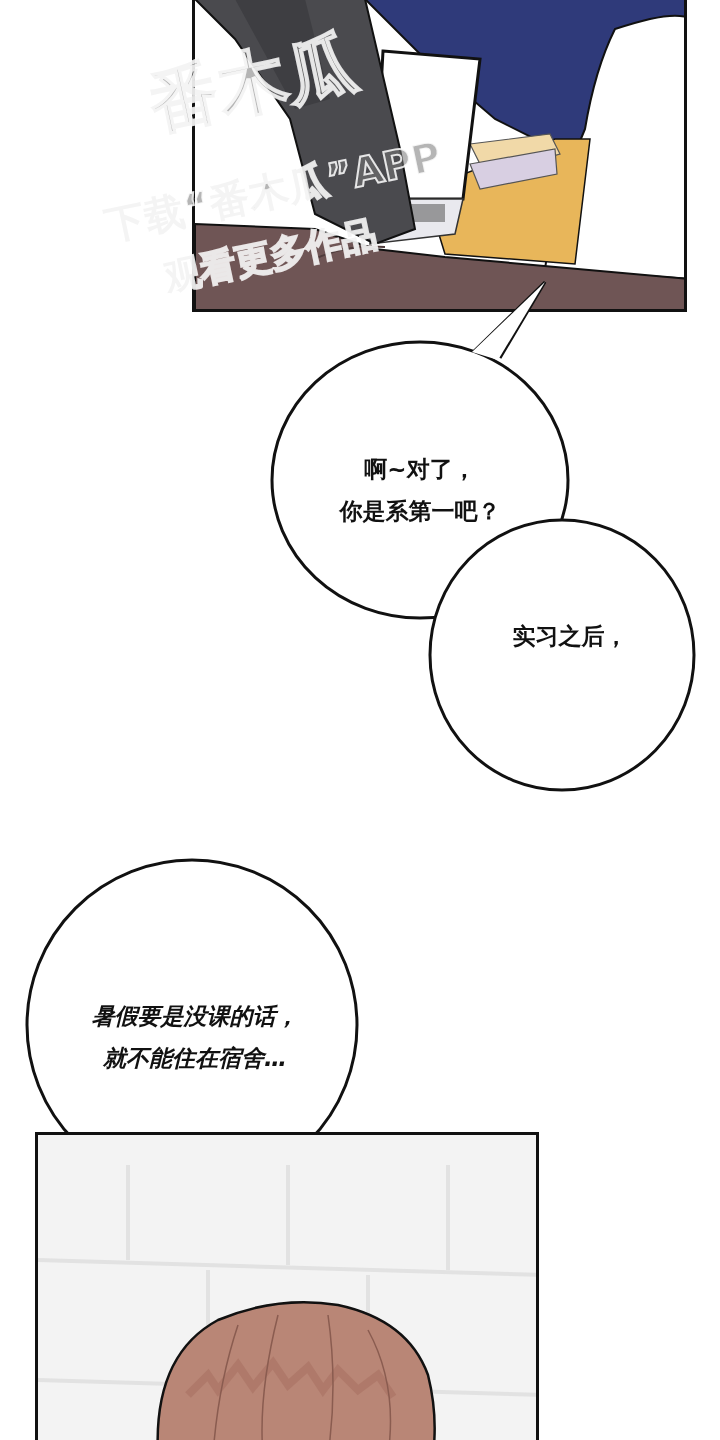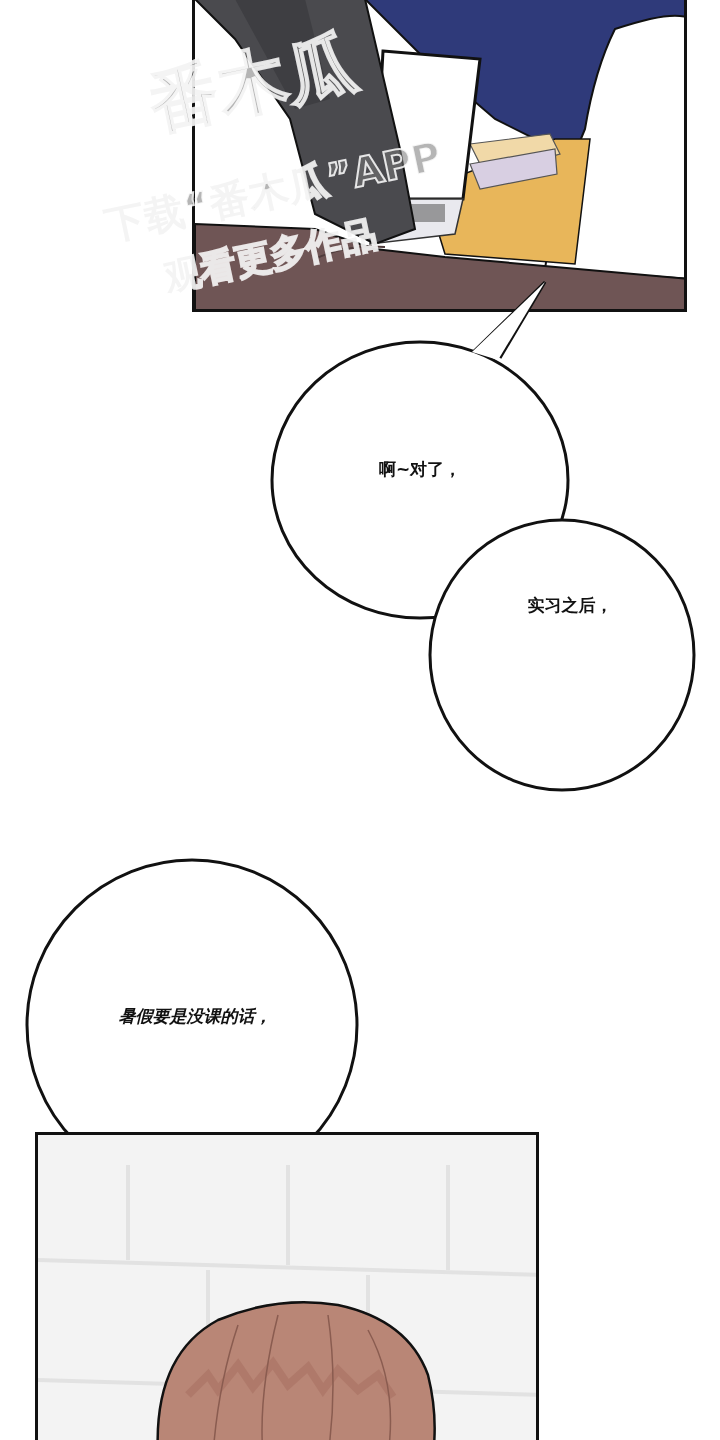--- a/index.html
+++ b/index.html
@@ -7,21 +7,21 @@
     width: 720px; height: 1440px; position: relative; overflow: hidden;
     background: #ffffff;
     font-family: "DejaVu Sans", "Liberation Sans", sans-serif;
   }
   .panel { position: absolute; overflow: hidden; box-sizing: border-box; border: 3px solid #111; }
   #panel-top { left: 192px; top: -4px; width: 495px; height: 316px; background: #6f5555; }
   #panel-bottom { left: 35px; top: 1132px; width: 504px; height: 320px; background: #f3f3f3; border-bottom: none; }
   .abs { position: absolute; }
   .bubble-text {
     position: absolute; text-align: center; color: #111; font-weight: bold;
-    font-size: 17px; line-height: 38px; white-space: nowrap;
+    font-size: 23px; line-height: 38px; white-space: nowrap;
   }
   .watermark {
     position: absolute; color: rgba(120,120,120,0.55); font-weight: bold;
     transform: rotate(-12deg); transform-origin: left top; white-space: nowrap;
     -webkit-text-stroke: 2px rgba(255,255,255,0.85);
   }
 </style>
 </head>
 <body>
 
@@ -87,19 +87,21 @@
       <path d="M200 190 Q180 250 175 320"></path>
       <path d="M240 180 Q220 260 225 320"></path>
       <path d="M290 180 Q300 250 290 320"></path>
       <path d="M330 195 Q360 250 350 320"></path>
     </g>
   </svg>
 </div>
 
 <div class="bubble-text" style="left:300px; top:448px; width:240px; line-height:42px;">
   <div>啊~对了，</div>
+  <div>你是系第一吧？</div>
 </div>
-<div class="bubble-text" style="left:455px; top:584px; width:230px; line-height:42px;">
+<div class="bubble-text" style="left:455px; top:615px; width:230px; line-height:42px;">
   <div>实习之后，</div>
 </div>
 <div class="bubble-text" style="left:40px; top:995px; width:310px; line-height:42px;font-style:italic;">
   <div>暑假要是没课的话，</div>
+  <div>就不能住在宿舍…</div>
 </div>
 
 </body></html>

